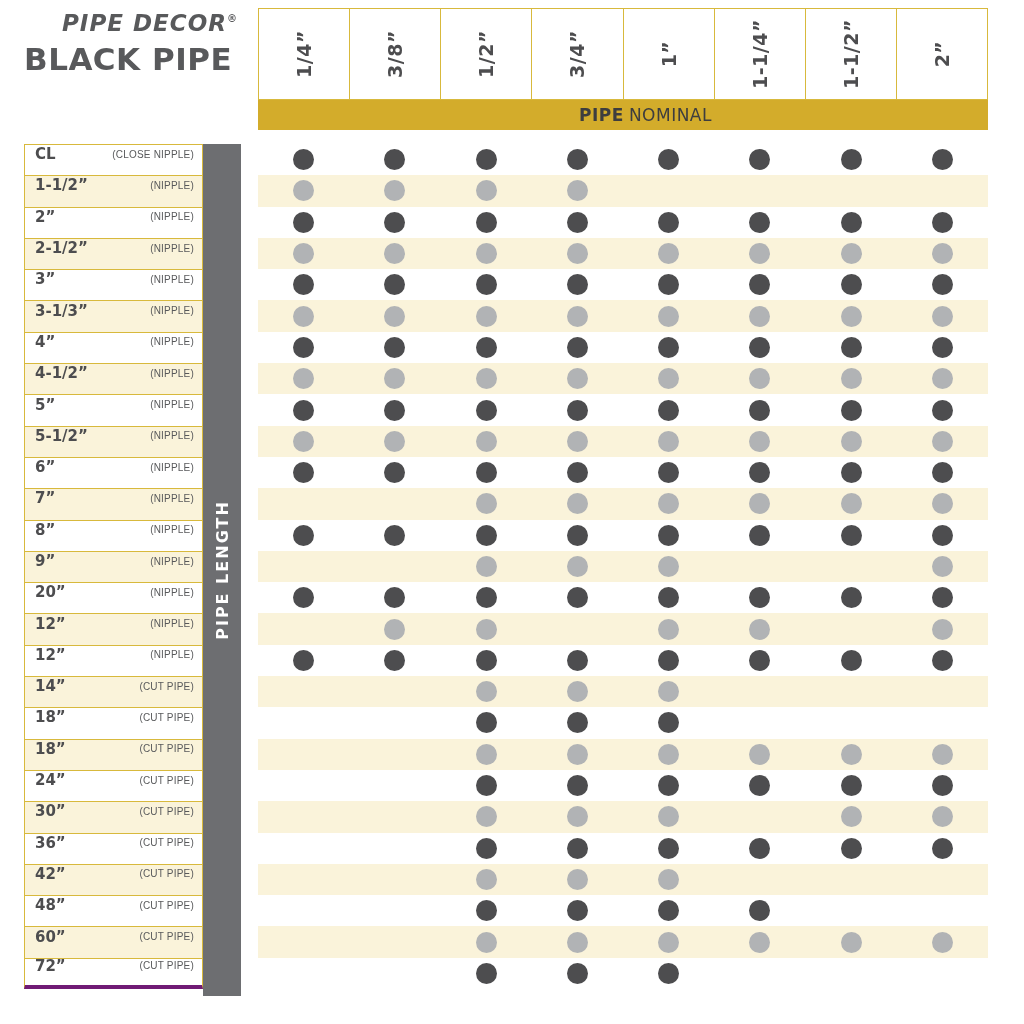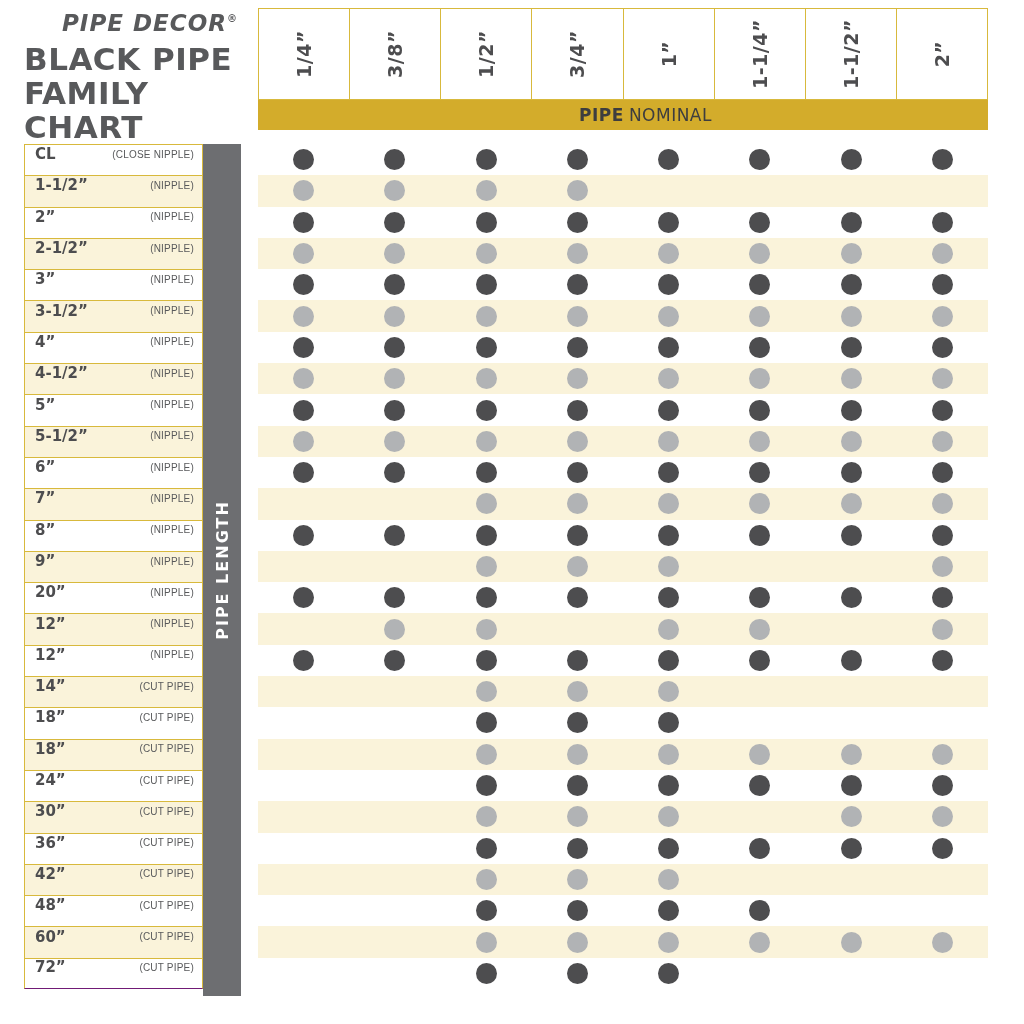--- a/index.html
+++ b/index.html
@@ -138,21 +138,21 @@
     width: 179px;
     flex: 0 0 179px;
     border: 1px solid #d8b93c;
     border-bottom: none;
     background: #ffffff;
     display: flex;
     align-items: center;
     padding: 0 8px 12px 10px;
     justify-content: space-between;
   }
-  .row:last-child .rowlabel { border-bottom: 1px solid #701a75; }
+  .row:last-child .rowlabel { border-bottom: 4px solid #701a75; }
   .rowlabel .size {
     font-family: "DejaVu Sans", sans-serif;
     font-weight: bold;
     font-size: 15px;
     color: #4d4d4f;
   }
   .rowlabel .kind {
     font-family: Liberation Sans, sans-serif;
     font-size: 10px;
     color: #58595b;
@@ -183,21 +183,20 @@
 </style>
 </head>
 <body>
 
 <div id="page">
 
   <div id="brand">
     <div class="brand-logo"><span>PIPE DECOR</span><span class="reg">®</span></div>
     <div class="brand-title">
       <div>BLACK PIPE</div>
-      <div>FAMILY CHART</div>
     </div>
   </div>
 
   <div id="colhead">
       <div class="colhead-cell">
         <div class="colhead-label">1/4”</div>
       </div>
       <div class="colhead-cell">
         <div class="colhead-label">3/8”</div>
       </div>
@@ -391,21 +390,21 @@
           <div class="cell">
             <span class="dot dark"></span>
           </div>
           <div class="cell">
             <span class="dot dark"></span>
           </div>
         </div>
       </div>
       <div class="row alt">
         <div class="rowlabel">
-          <span class="size">3-1/2”</span>
+          <span class="size">3-1/3”</span>
           <span class="kind">(NIPPLE)</span>
         </div>
         <div class="gap"></div>
         <div class="cells">
           <div class="cell">
             <span class="dot light"></span>
           </div>
           <div class="cell">
             <span class="dot light"></span>
           </div>

